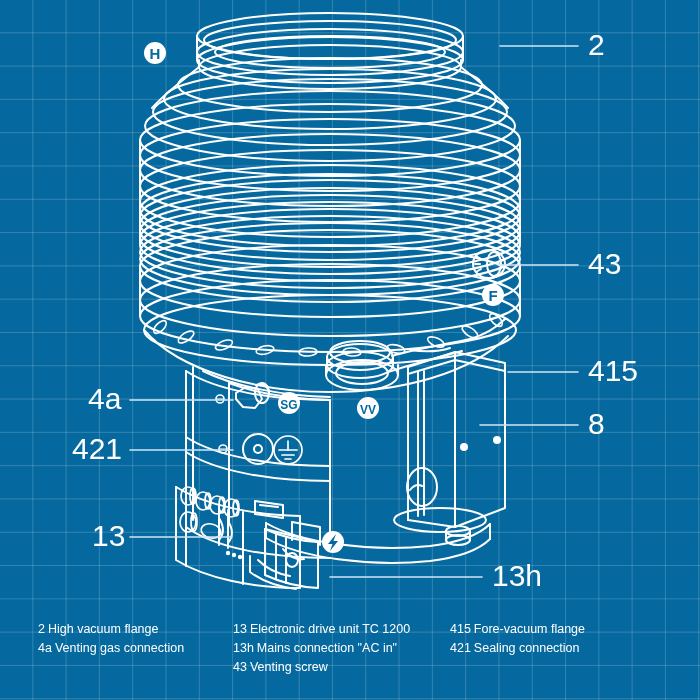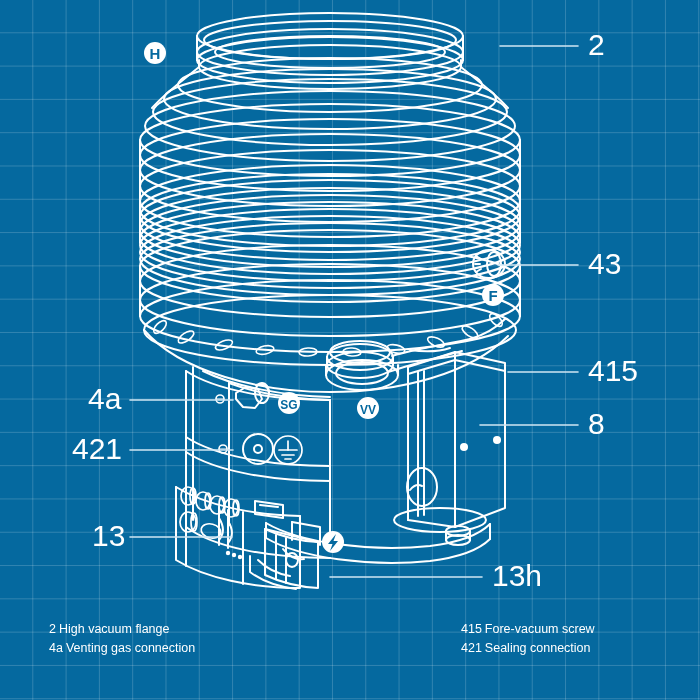--- a/index.html
+++ b/index.html
@@ -43,21 +43,20 @@
   .legend {
     position: absolute;
     left: 0;
     top: 620px;
     width: 700px;
     height: 80px;
   }
   .legend-col {
     position: absolute;
     top: 0;
-    margin-left: 11px;
   }
   .legend-item {
     font-family: "Liberation Sans", sans-serif;
     font-size: 12.5px;
     line-height: 19px;
     color: #ffffff;
     white-space: nowrap;
   }
   .legend-num {
     display: inline-block;
@@ -336,24 +335,35 @@
 
     <div class="legend-col" style="left:38px;">
       <div class="legend-item">
         <span class="legend-num">2</span><span>High vacuum flange</span>
       </div>
       <div class="legend-item">
         <span class="legend-num">4a</span><span>Venting gas connection</span>
       </div>
     </div>
 
+    <div class="legend-col" style="left:233px;">
+      <div class="legend-item">
+        <span class="legend-num">13</span><span>Electronic drive unit TC 1200</span>
+      </div>
+      <div class="legend-item">
+        <span class="legend-num">13h</span><span>Mains connection "AC in"</span>
+      </div>
+      <div class="legend-item">
+        <span class="legend-num">43</span><span>Venting screw</span>
+      </div>
+    </div>
 
     <div class="legend-col" style="left:450px;">
       <div class="legend-item">
-        <span class="legend-num">415</span><span>Fore-vacuum screw</span>
+        <span class="legend-num">415</span><span>Fore-vacuum flange</span>
       </div>
       <div class="legend-item">
         <span class="legend-num">421</span><span>Sealing connection</span>
       </div>
     </div>
 
   </div>
 
 </div>
 

